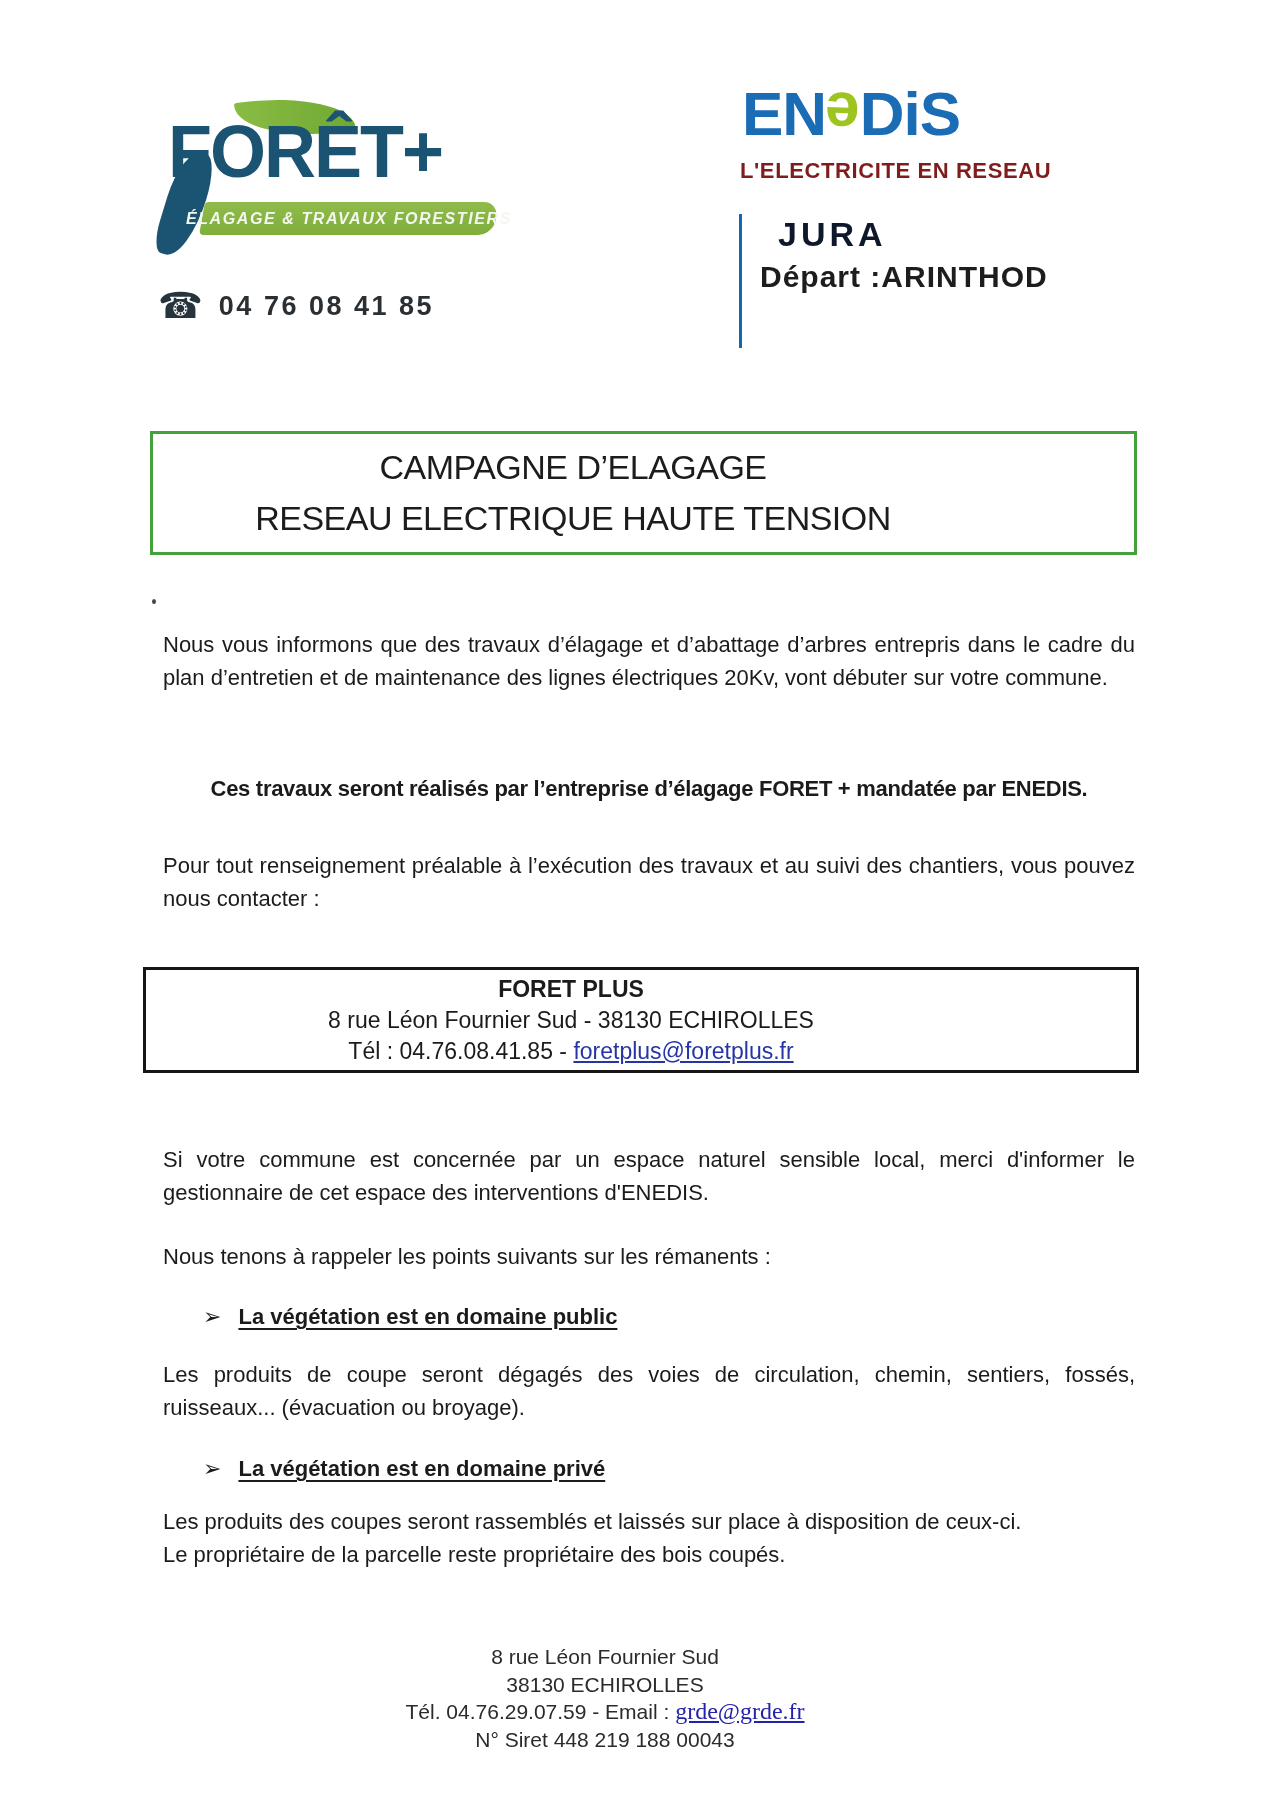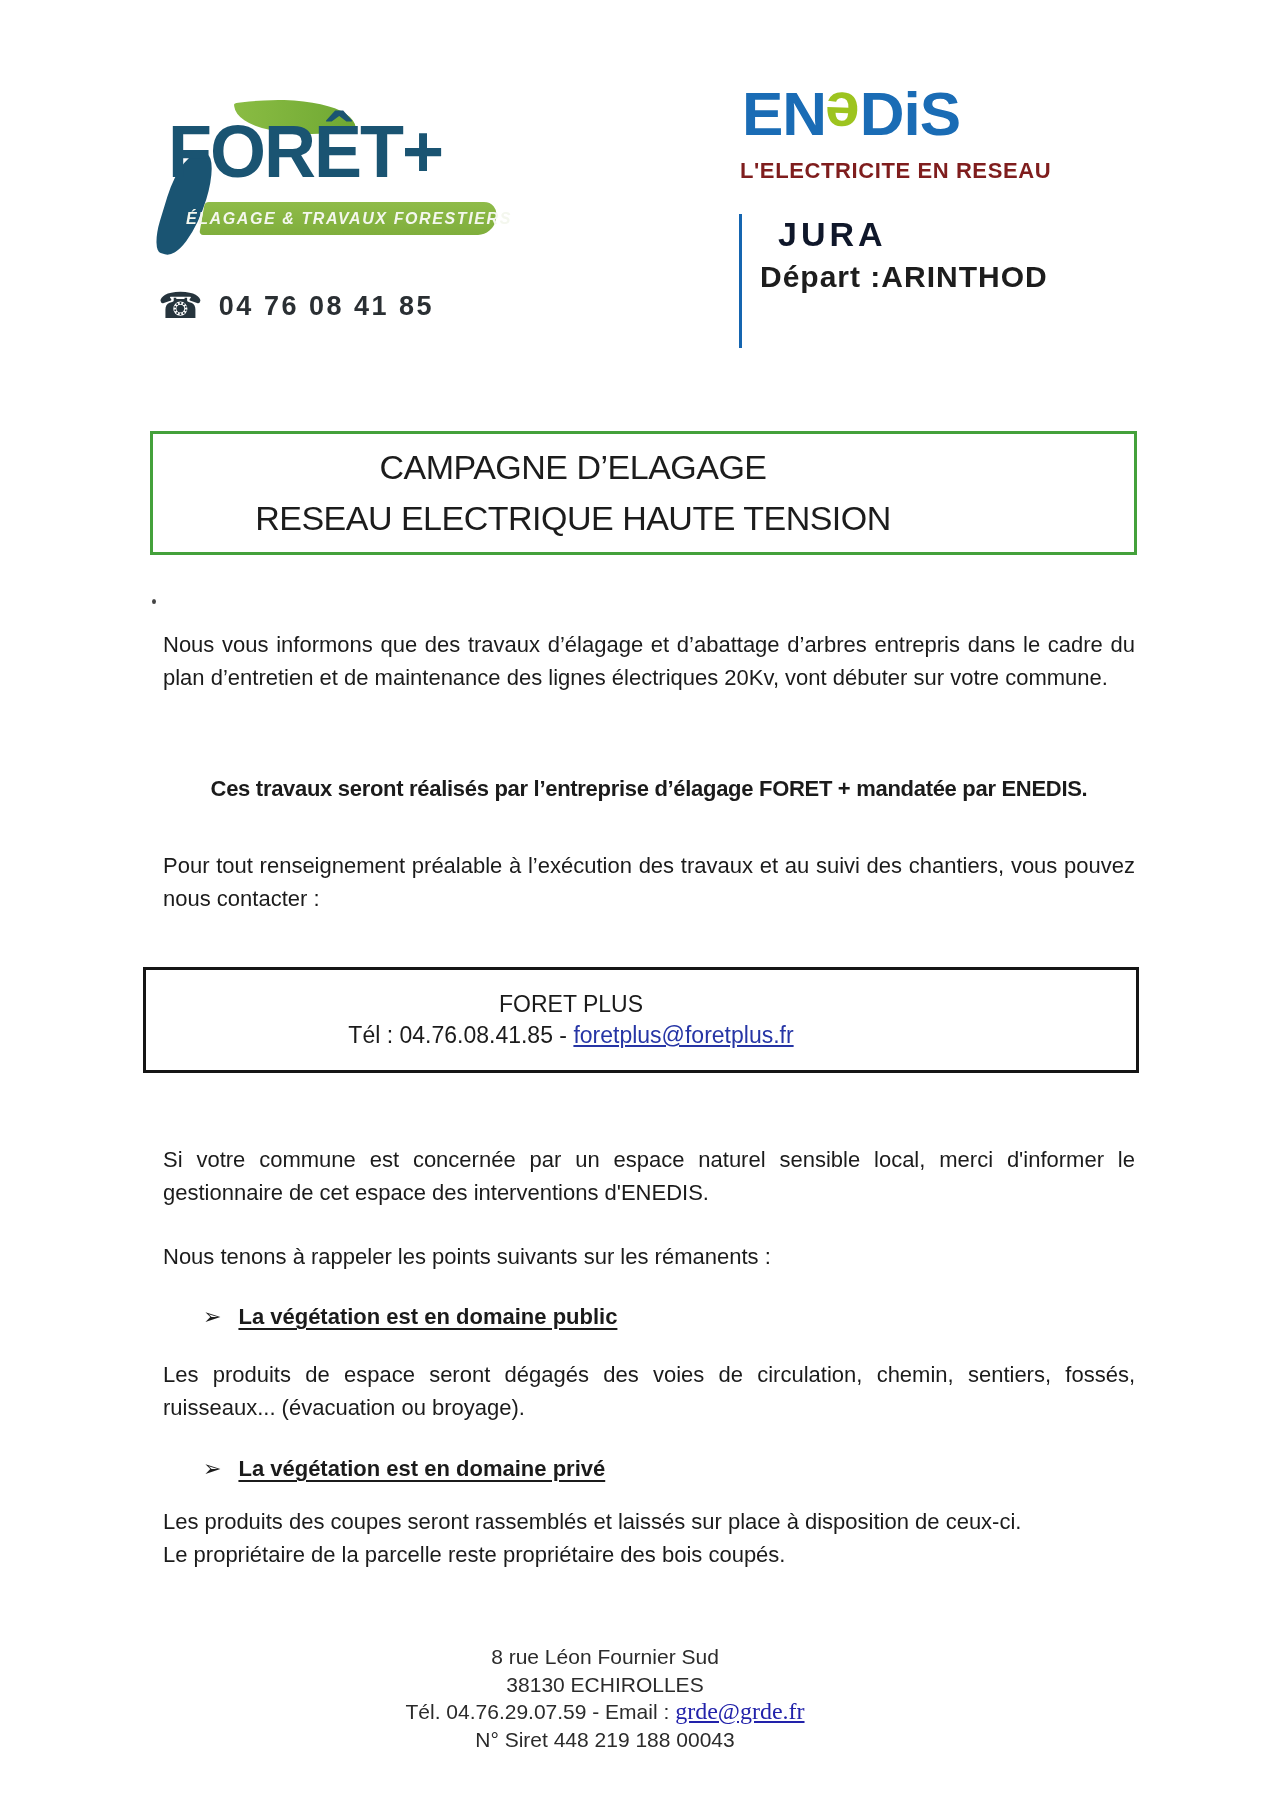--- a/index.html
+++ b/index.html
@@ -87,21 +87,21 @@
   .bullet-marker{font-size:22px;color:#1b1b1b;}
   .bullet-label{font-weight:700;text-decoration:underline;text-underline-offset:4px;}
 
   
   .contact-box{
     left:143px;top:967px;width:990px;height:100px;
     border:3px solid #151515;
     display:flex;align-items:center;
   }
   .contact-inner{width:850px;text-align:center;font-size:23px;line-height:31px;}
-  .contact-name{font-weight:400;}
+  .contact-name{font-weight:700;}
   .email-link{color:#2635a5;text-decoration:underline;cursor:pointer;}
 
   
   .page-footer{left:105px;top:1643px;width:1000px;text-align:center;font-size:21px;line-height:27.5px;color:#2b2b2b;}
   .footer-email{font-family:"Liberation Serif", serif;font-size:24px;color:#2222aa;text-decoration:underline;cursor:pointer;}
 </style>
 </head>
 <body>
 
 <div class="page">
@@ -136,32 +136,33 @@
 
   <div class="abs scan-dot"></div>
 
   <div class="abs body-col p1 just">Nous vous informons que des travaux d’élagage et d’abattage d’arbres entrepris dans le cadre du plan d’entretien et de maintenance des lignes électriques 20Kv, vont débuter sur votre commune.</div>
   <div class="abs body-col p2">Ces travaux seront réalisés par l’entreprise d’élagage FORET + mandatée par ENEDIS.</div>
   <div class="abs body-col p3 just">Pour tout renseignement préalable à l’exécution des travaux et au suivi des chantiers, vous pouvez nous contacter :</div>
 
   <div class="abs contact-box">
     <div class="contact-inner">
       <div class="contact-name">FORET PLUS</div>
+      <div>8 rue Léon Fournier Sud - 38130 ECHIROLLES</div>
       <div><span>Tél : 04.76.08.41.85 - </span><a class="email-link">foretplus@foretplus.fr</a></div>
     </div>
   </div>
 
   <div class="abs body-col p4 just">Si votre commune est concernée par un espace naturel sensible local, merci d'informer le gestionnaire de cet espace des interventions d'ENEDIS.</div>
   <div class="abs body-col p5">Nous tenons à rappeler les points suivants sur les rémanents :</div>
 
   <div class="abs body-col bullet bullet1">
     <span class="bullet-marker">➢</span>
     <span class="bullet-label">La végétation est en domaine public</span>
   </div>
-  <div class="abs body-col p6 just">Les produits de espace seront dégagés des voies de circulation, chemin, sentiers, fossés, ruisseaux... (évacuation ou broyage).</div>
+  <div class="abs body-col p6 just">Les produits de coupe seront dégagés des voies de circulation, chemin, sentiers, fossés, ruisseaux... (évacuation ou broyage).</div>
 
   <div class="abs body-col bullet bullet2">
     <span class="bullet-marker">➢</span>
     <span class="bullet-label">La végétation est en domaine privé</span>
   </div>
   <div class="abs body-col p7">
     <div>Les produits des coupes seront rassemblés et laissés sur place à disposition de ceux-ci.</div>
     <div>Le propriétaire de la parcelle reste propriétaire des bois coupés.</div>
   </div>
 

